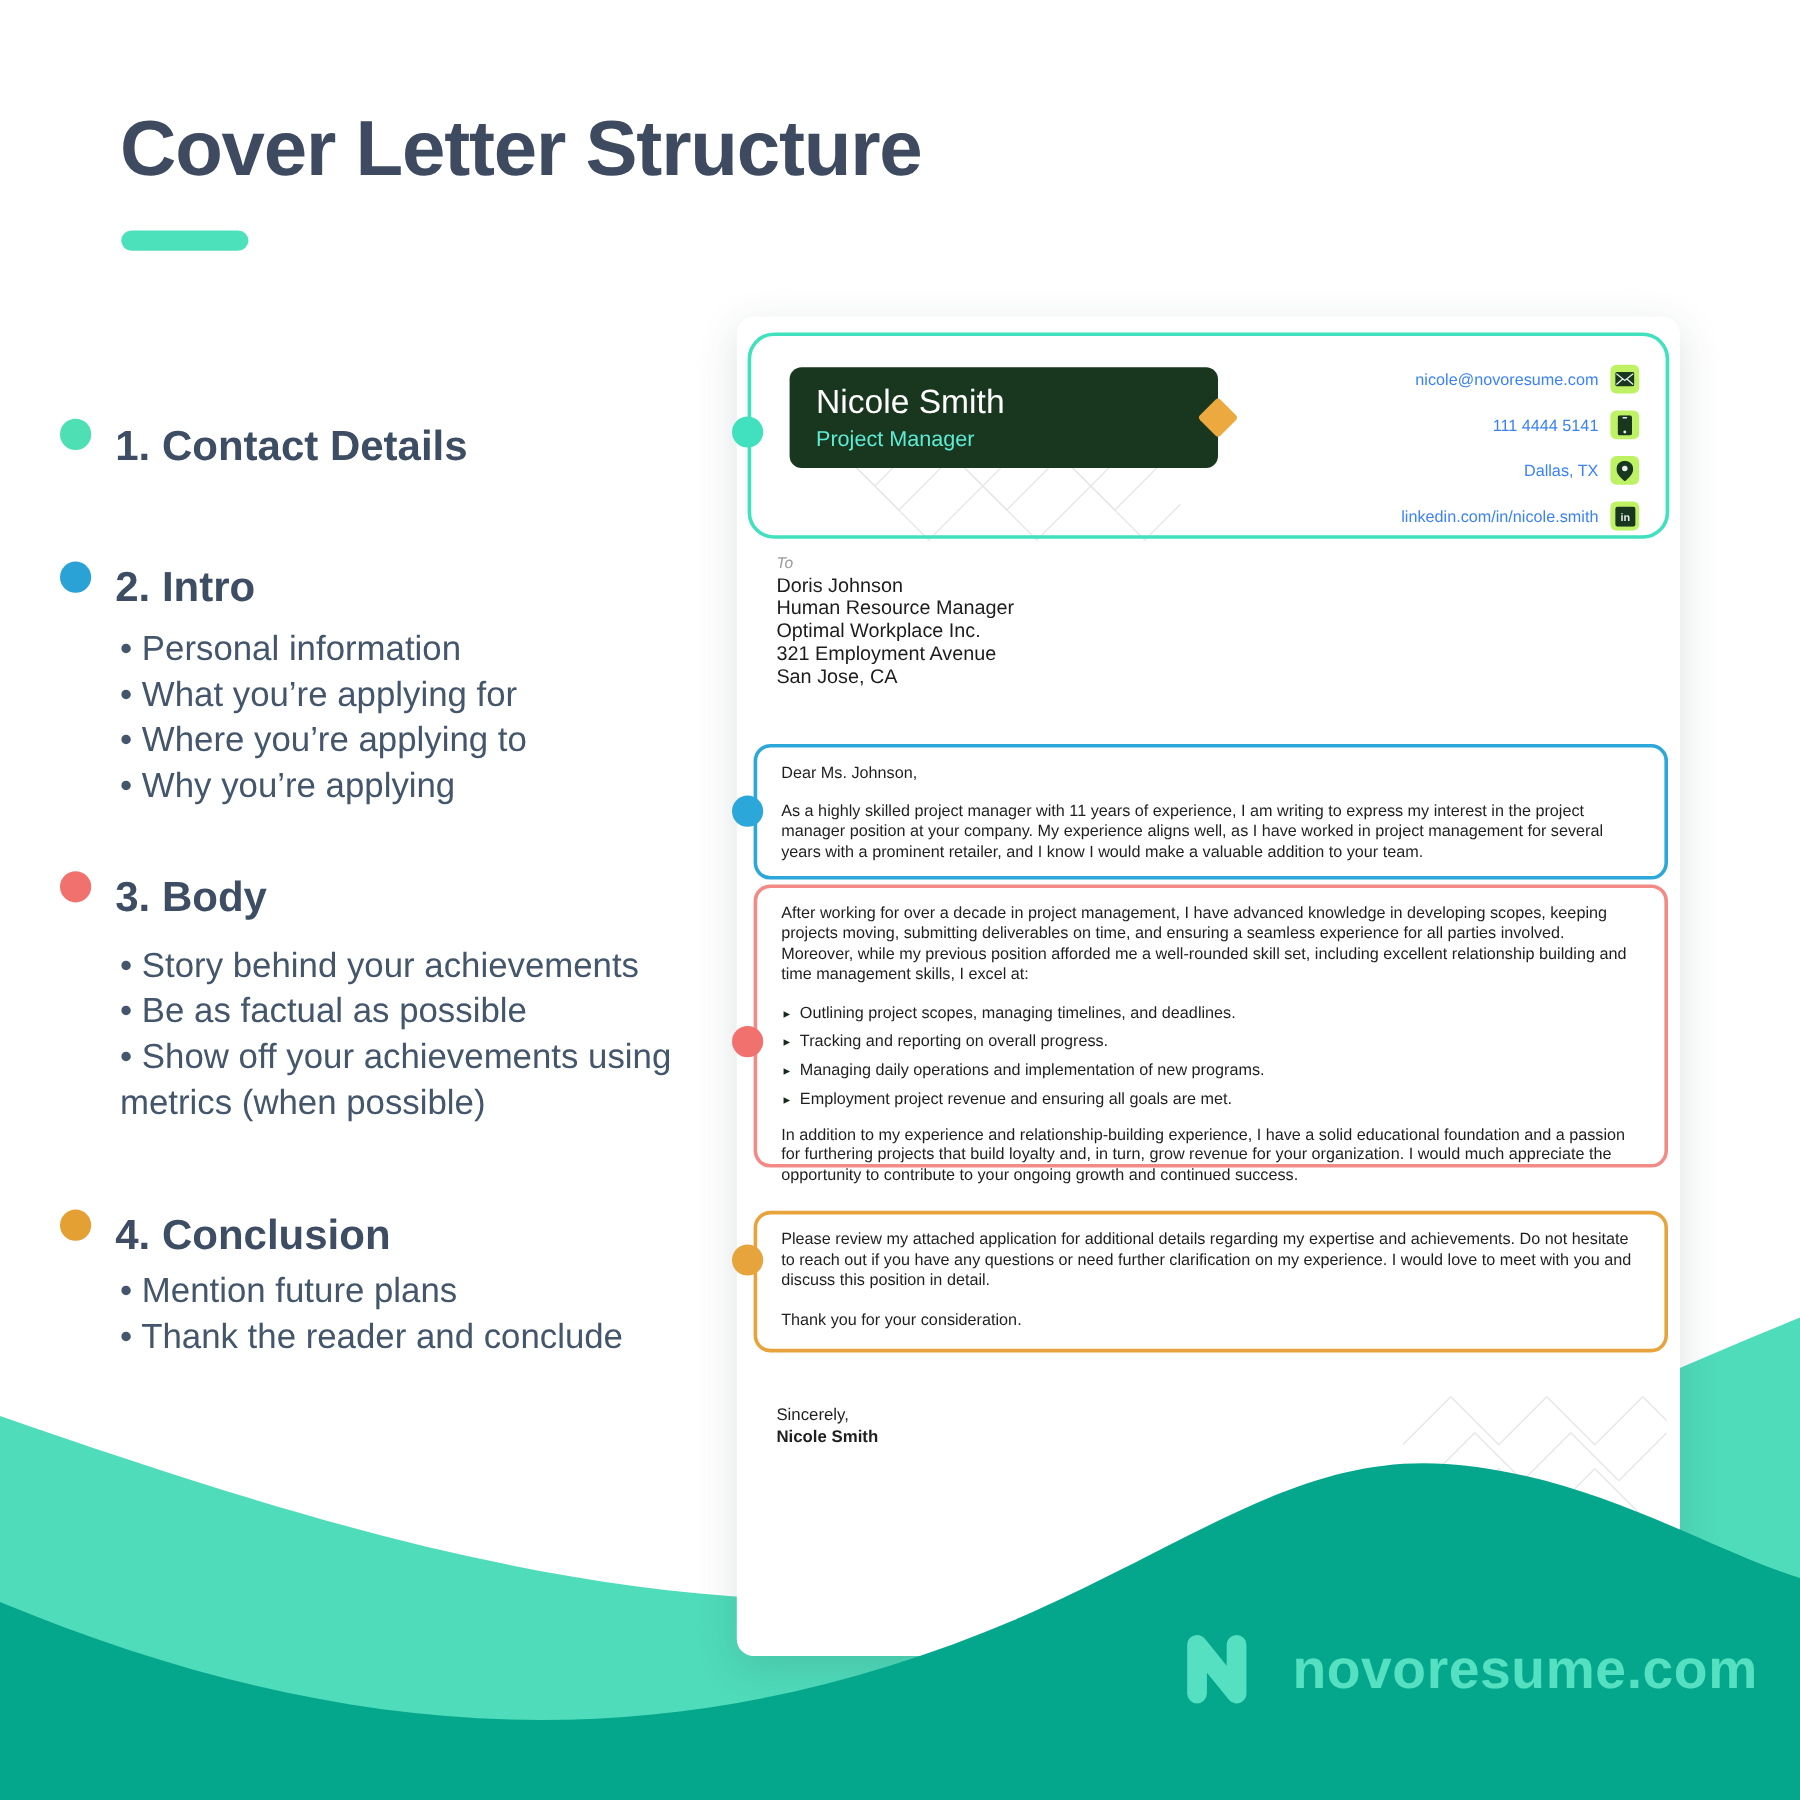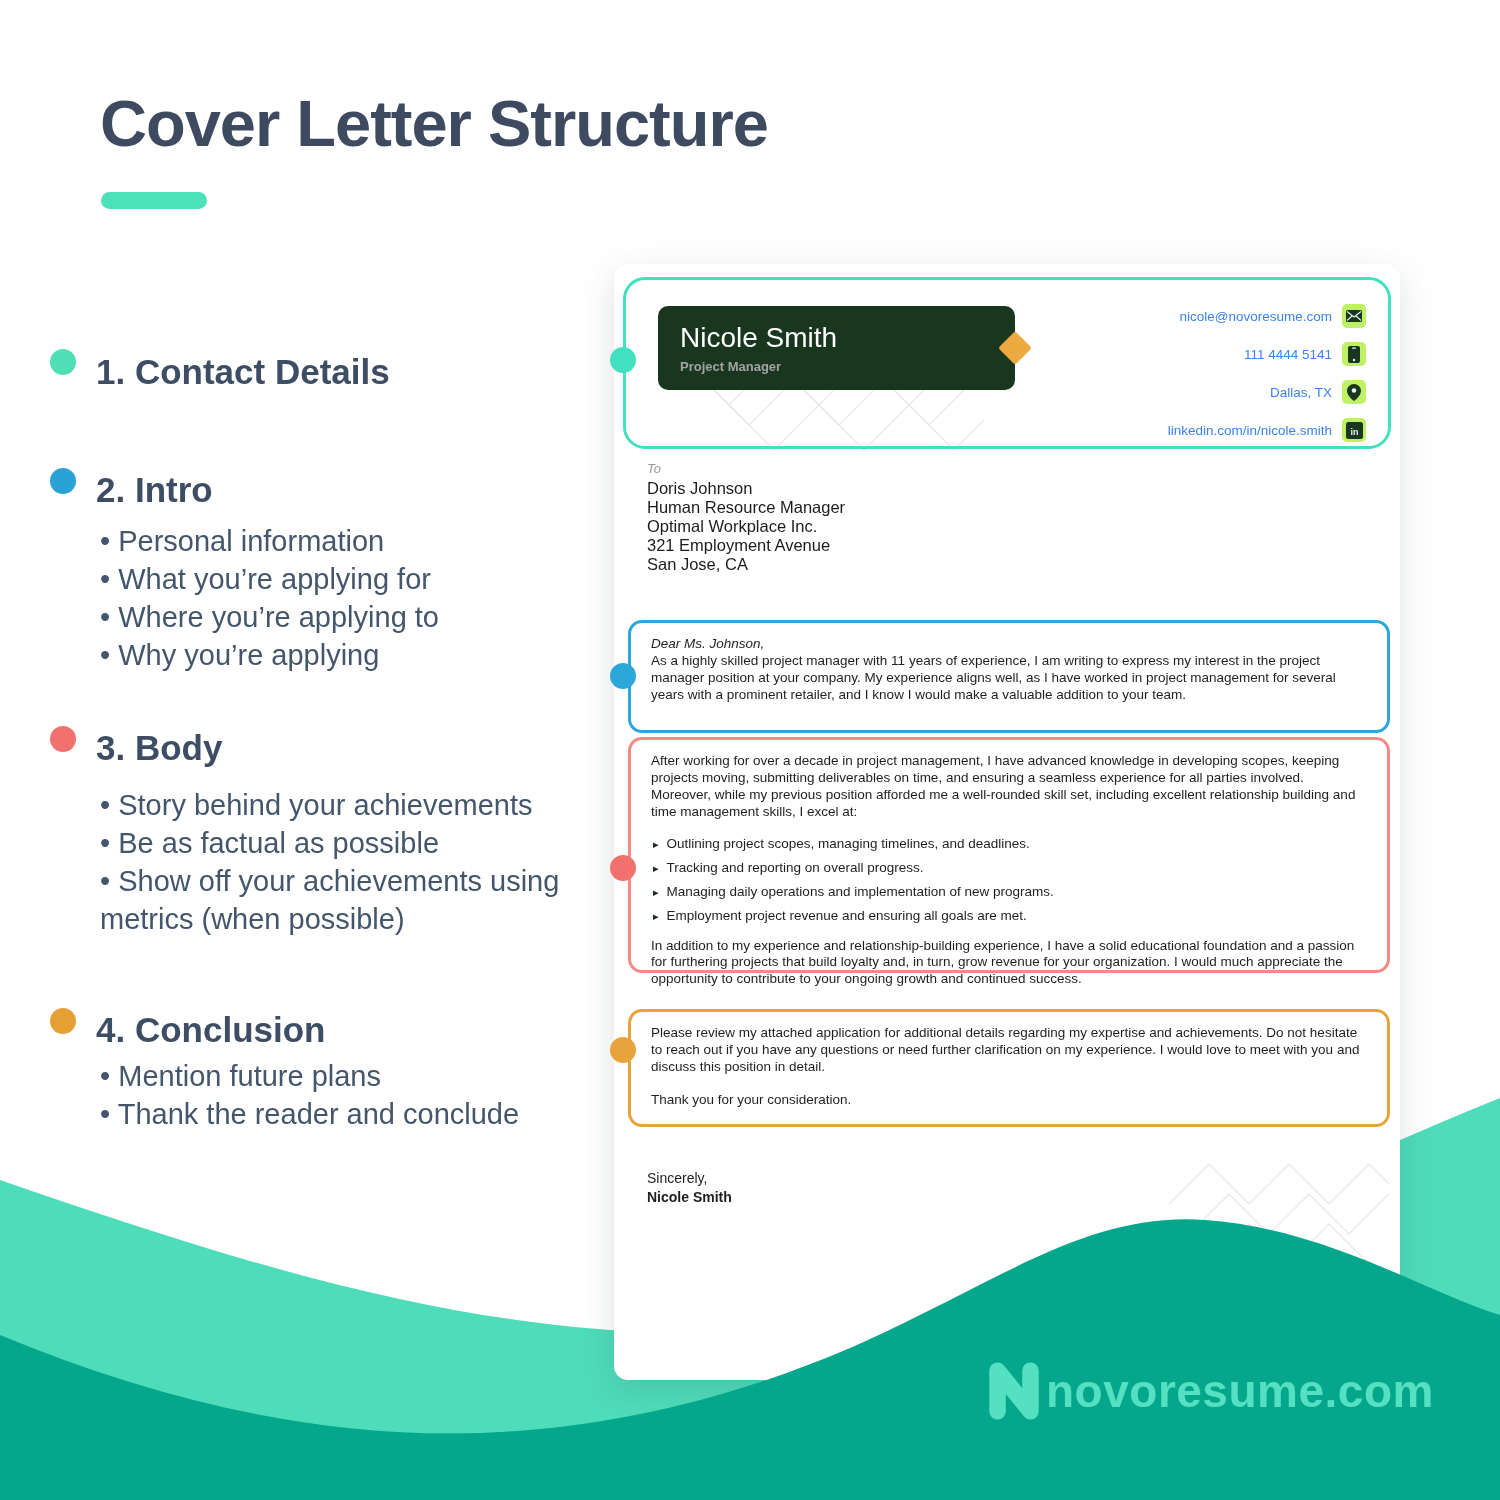--- a/index.html
+++ b/index.html
@@ -17,39 +17,39 @@
   .title-underline{
     left:101px;top:192px;width:106px;height:17px;border-radius:9px;background:#4ce0bb;
   }
   .sec-dot{width:26px;height:26px;border-radius:50%;left:50px;}
   .sec-heading{left:96px;font-size:35px;font-weight:bold;color:#3d4d63;}
   .sec-bullets{left:100px;font-size:29px;line-height:38px;color:#44566b;list-style:none;margin:0;padding:0;}
   .sec-bullets li::before{content:"• ";}
 
   
   .wave-svg{left:0;top:0;width:1500px;height:1500px;pointer-events:none;}
-  .brand{left:983px;top:1356px;display:flex;align-items:center;gap:1px;z-index:4;}
+  .brand{left:983px;top:1356px;display:flex;align-items:center;gap:32px;z-index:4;}
   .brand-text{font-size:46px;font-weight:bold;color:#55e0c1;letter-spacing:0.5px;}
 
   
   .doc-card{
     left:614px;top:264px;width:786px;height:1116px;background:#ffffff;border-radius:14px;
     box-shadow:0 10px 35px rgba(40,60,70,.15);z-index:2;
   }
   .header-box{
     position:absolute;left:9px;top:13px;width:768px;height:172px;
     border:3px solid #41e1c0;border-radius:22px;box-sizing:border-box;background:transparent;
   }
   .green-card{
     position:absolute;left:32px;top:26px;width:357px;height:84px;background:#19371f;
     border-radius:10px;display:flex;flex-direction:column;justify-content:center;
     padding-left:22px;box-sizing:border-box;
   }
   .green-card .name{font-size:28px;color:#ffffff;}
-  .green-card .role{font-size:13px;font-weight:bold;color:#a3a3a3;margin-top:5px;}
+  .green-card .role{font-size:18px;font-weight:normal;color:#5eead4;margin-top:5px;}
   .diamond{
     position:absolute;right:-12px;top:50%;margin-top:-12px;width:24px;height:24px;
     background:#eca93f;transform:rotate(45deg);border-radius:3px;
   }
   .contacts{
     position:absolute;right:22px;top:24px;display:flex;flex-direction:column;
     gap:14px;align-items:flex-end;
   }
   .contact-row{display:flex;align-items:center;gap:10px;}
   .contact-row .c-label{font-size:13.5px;color:#3b82f6;}
@@ -63,21 +63,21 @@
   .to-line{font-size:16.5px;line-height:19px;color:#1c1c1c;font-weight:500;}
 
   .letter-box{
     position:absolute;left:14px;width:762px;box-sizing:border-box;
     border-radius:14px;padding:13px 20px;background:#ffffff;
   }
   .intro-box{top:356px;height:113px;border:3px solid #2ba7da;}
   .body-box{top:473px;height:236px;border:3px solid #f28b86;}
   .concl-box{top:745px;height:118px;border:3px solid #e8a43c;}
   .doc-par{font-size:13.5px;line-height:1.25;color:#1f1f1f;margin:0;}
-  .sal{margin-bottom:0;font-style:italic;}
+  .sal{margin-bottom:15px;}
   .body-list{list-style:none;margin:15px 0 15px 2px;padding:0;}
   .body-list li{font-size:13.5px;color:#1f1f1f;margin-bottom:9px;}
   .body-list li::before{content:"▸";color:#16291d;margin-right:8px;font-size:11px;}
   .thanks{margin-top:16px;}
   .signoff{position:absolute;left:33px;top:905px;font-size:14px;line-height:19px;color:#1f1f1f;}
   .signoff .sign-name{font-weight:bold;}
 
   .watermark{position:absolute;pointer-events:none;}
 </style>
 </head>

